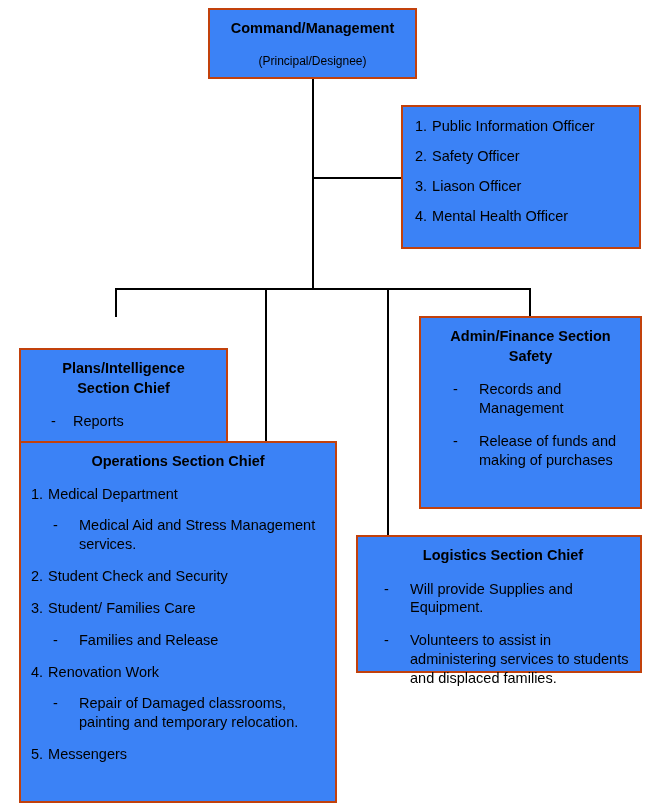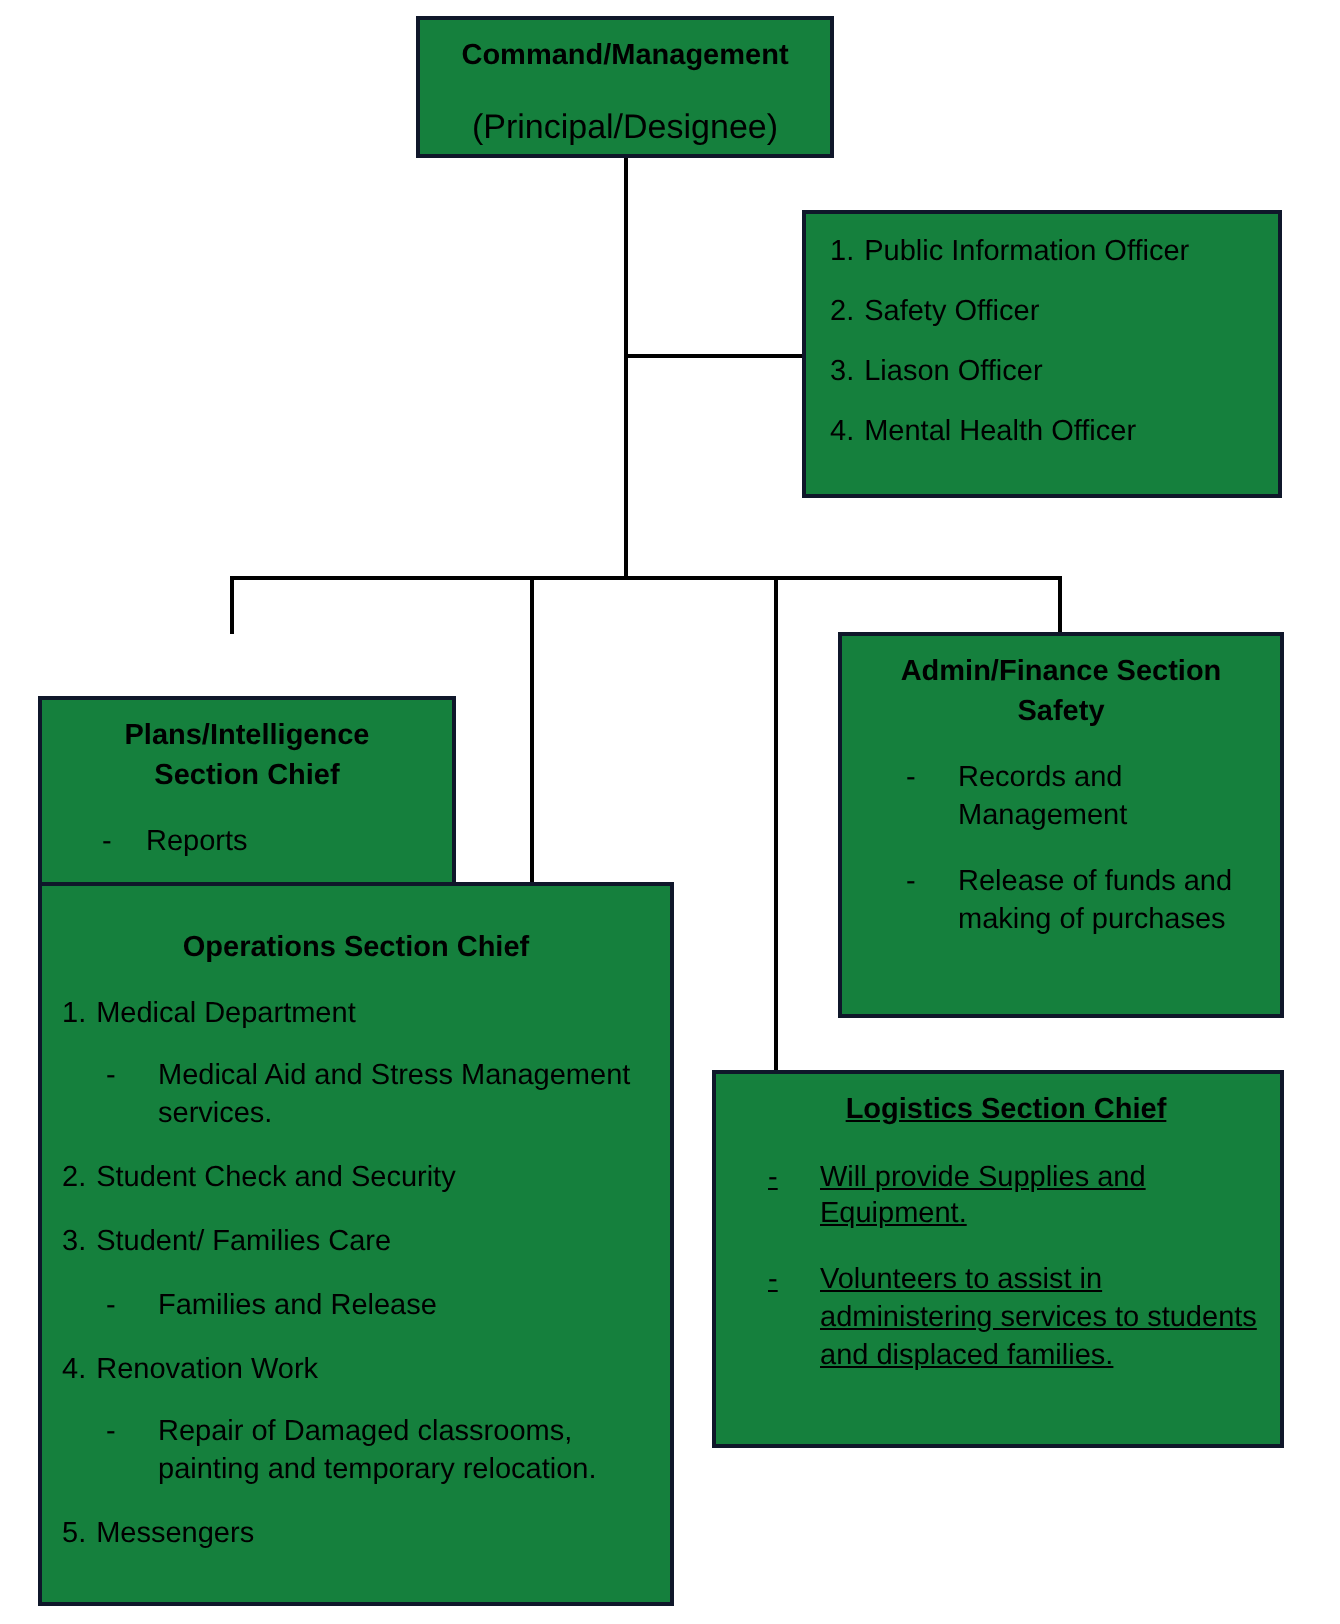--- a/index.html
+++ b/index.html
@@ -21,32 +21,32 @@
   .line {
     position: absolute;
     background: #000000;
   }
   .line.v { width: 2px; }
   .line.h { height: 2px; }
 
   
   .box {
     position: absolute;
-    border: 2px solid #0f172a;
-    background: #15803d;
+    border: 2px solid #c2410c;
+    background: #3b82f6;
     box-sizing: border-box;
   }
   .box-title {
     font-weight: bold;
     font-size: 14.5px;
     text-align: center;
     line-height: 1.35;
   }
   .box-sub {
-    font-size: 17px;
+    font-size: 12px;
     text-align: center;
     line-height: 1.35;
   }
 
   
   .num-item {
     font-size: 14.5px;
     line-height: 1.3;
     display: flex;
     align-items: flex-start;
@@ -95,30 +95,29 @@
 
   #box-admin {
     left: 419px; top: 316px; width: 223px; height: 193px;
     padding: 9px 14px 0 14px;
   }
   #box-admin .dash-item { margin-top: 14px; padding-left: 18px; }
   #box-admin .dash-item .bullet { width: 26px; }
 
   #box-operations {
     left: 19px; top: 441px; width: 318px; height: 362px;
-    padding: 22px 10px 0 10px;
+    padding: 9px 10px 0 10px;
   }
   #box-operations .num-item { margin-top: 13px; }
   #box-operations .dash-item { margin-top: 13px; padding-left: 22px; }
   #box-operations .dash-item .bullet { width: 26px; }
 
   #box-logistics {
-    left: 356px; top: 535px; width: 286px; height: 189px;
+    left: 356px; top: 535px; width: 286px; height: 138px;
     padding: 9px 4px 0 12px;
-    text-decoration: underline;
   }
   #box-logistics .dash-item { margin-top: 14px; padding-left: 14px; }
   #box-logistics .dash-item .bullet { width: 26px; }
 </style>
 </head>
 <body>
 
 <div id="canvas">
 
   <div class="line v" style="left:312px; top:78px; height:211px;"></div>

